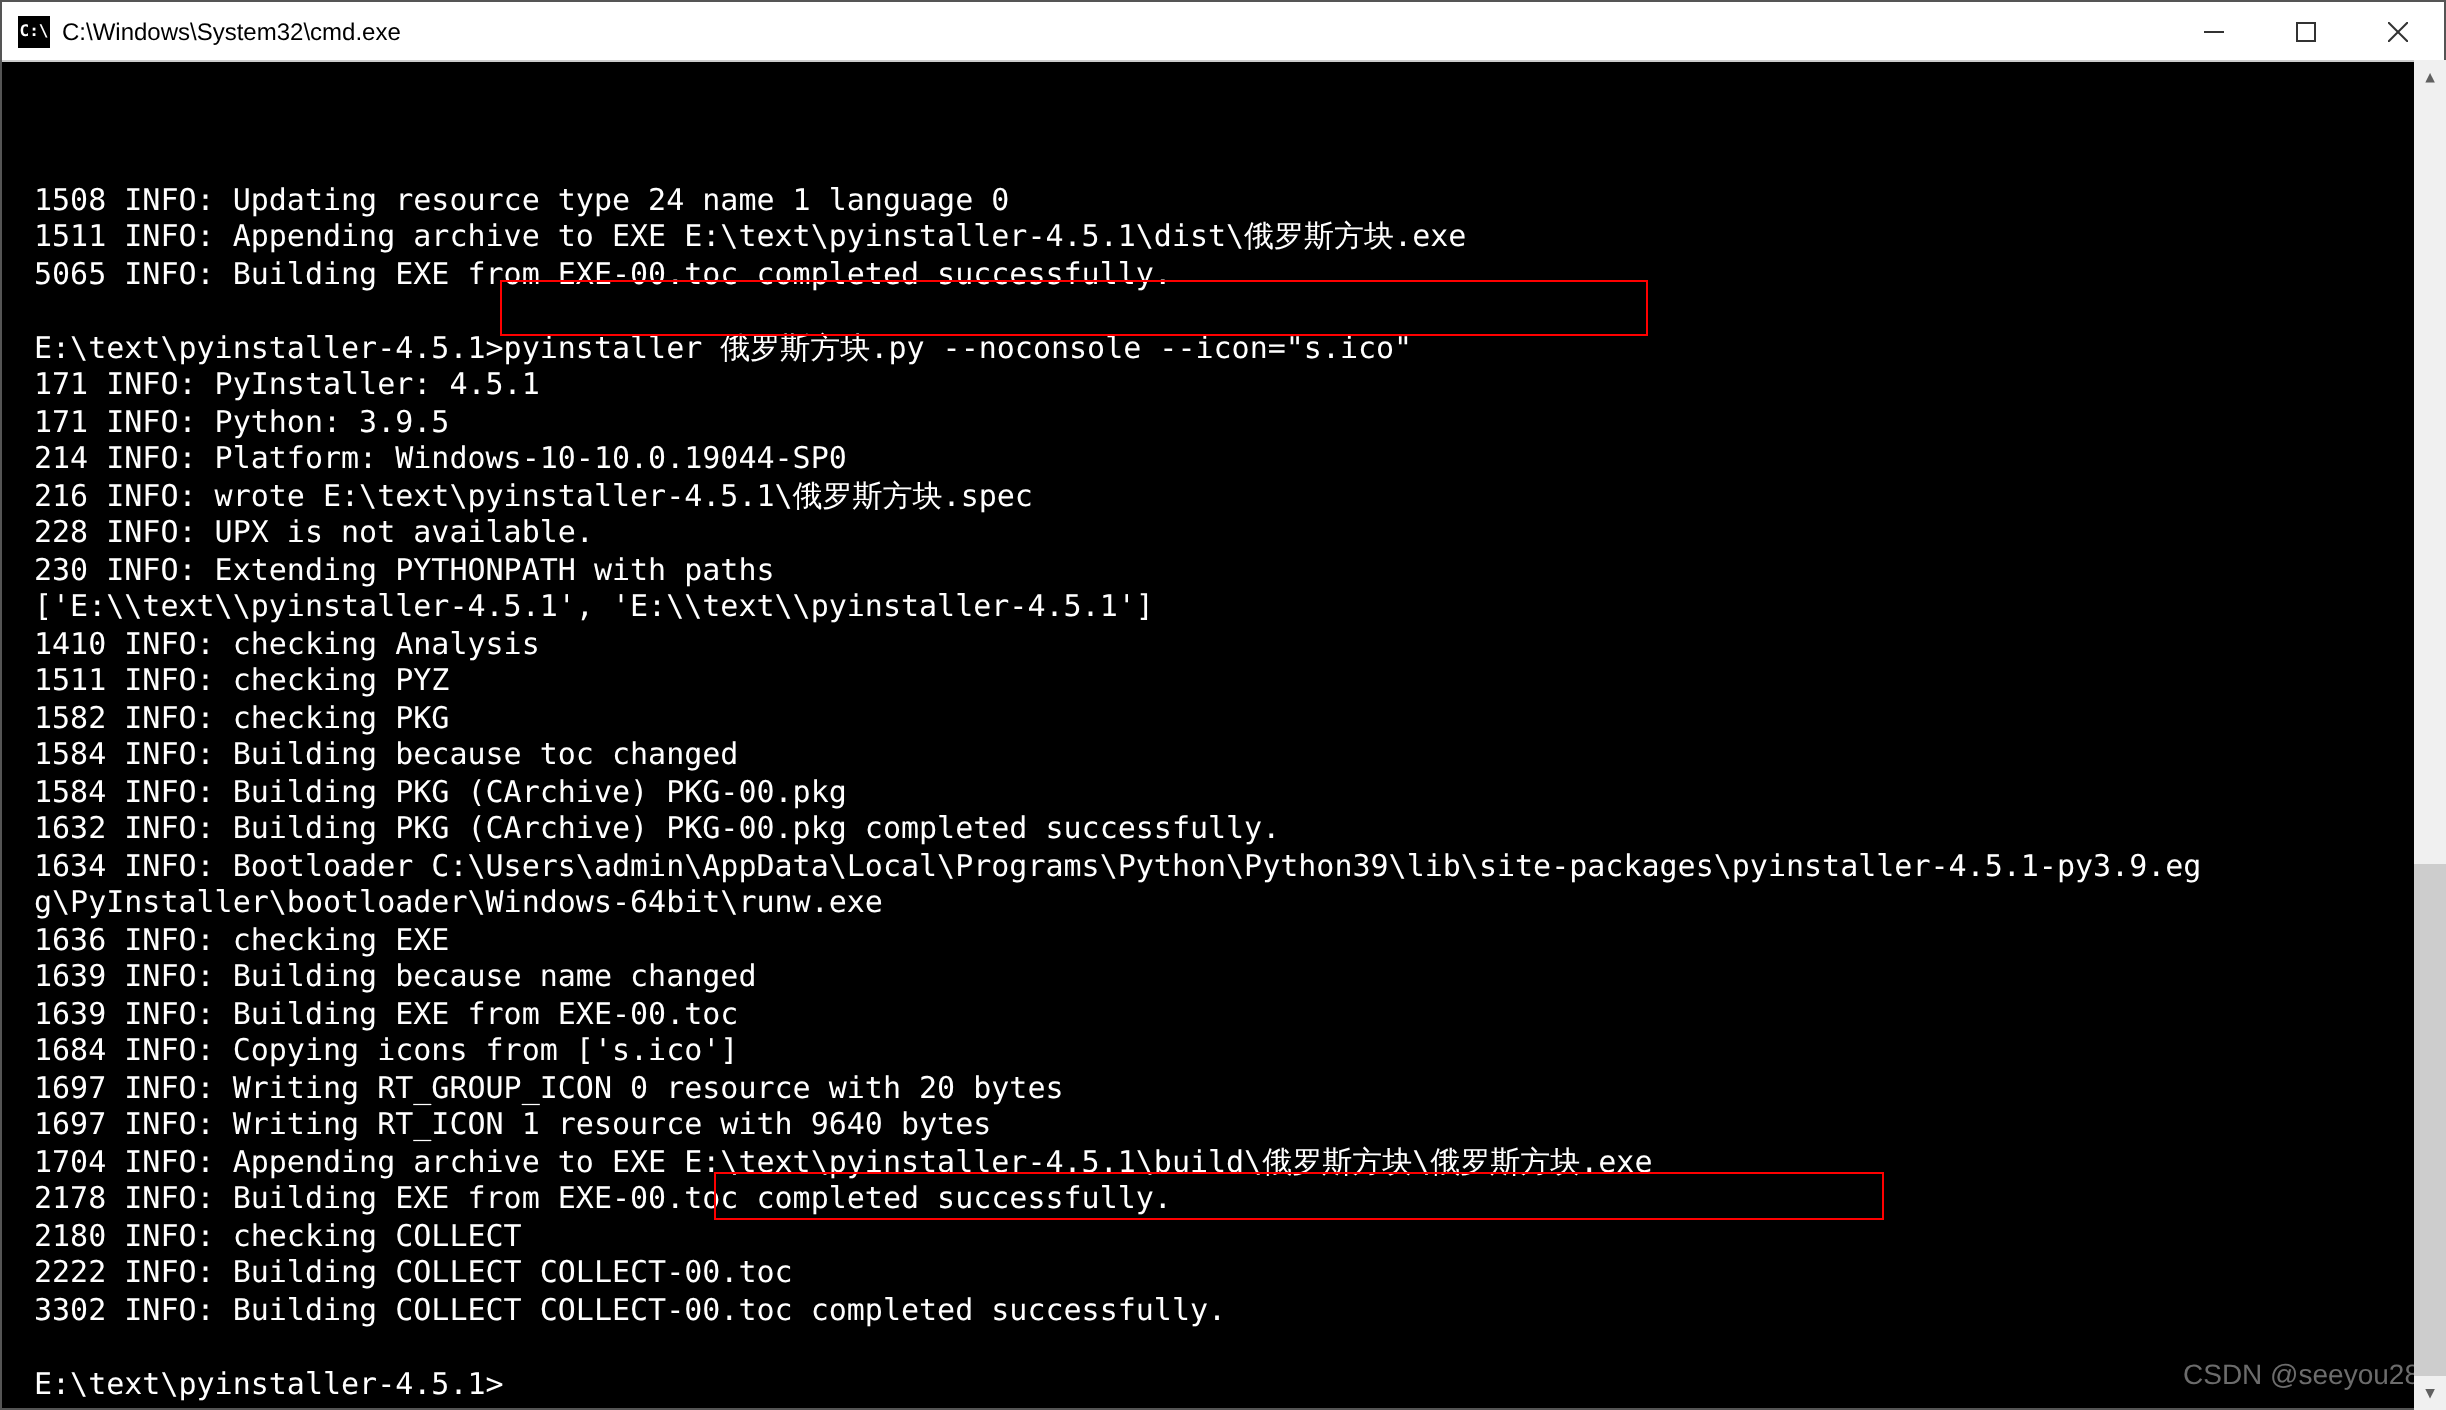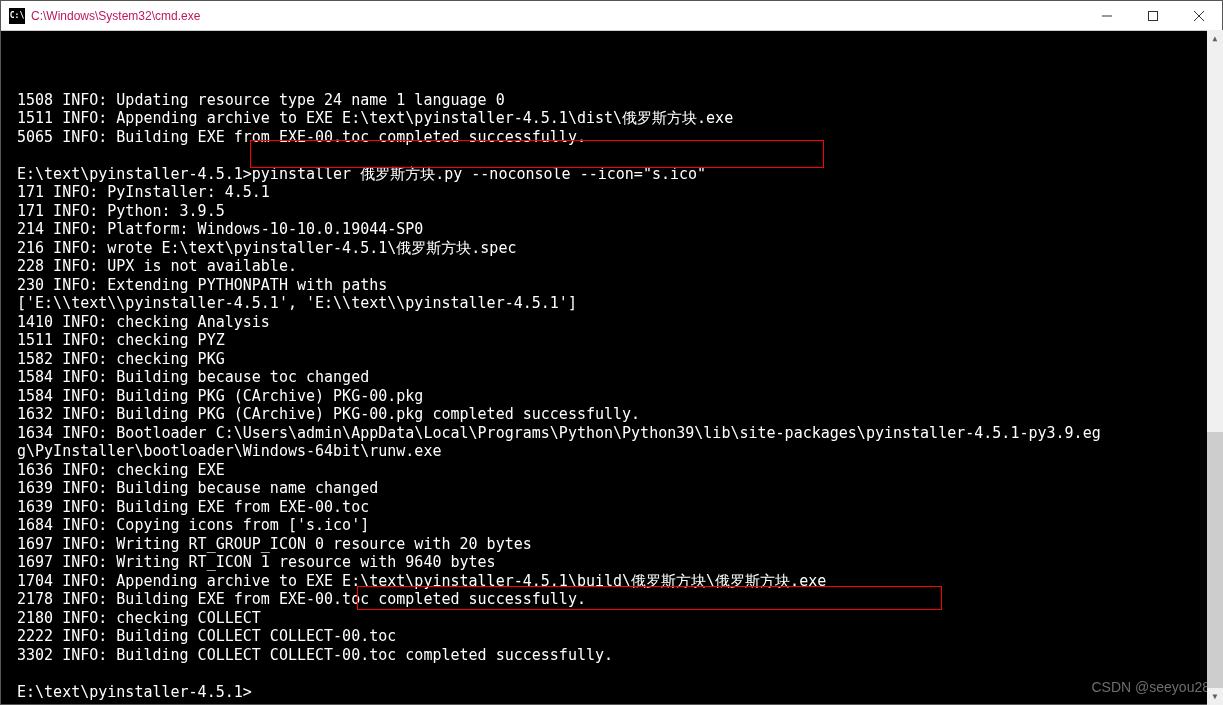--- a/index.html
+++ b/index.html
@@ -37,21 +37,21 @@
       display: inline-flex;
       align-items: center;
       justify-content: center;
       color: #fff;
       font-size: 8px;
       font-weight: bold;
       font-family: monospace;
     }
     .titlebar-text {
       font-size: 12px;
-      color: #be185d;
+      color: #000000;
       flex: 1;
       font-family: "Segoe UI", sans-serif;
     }
     .window-controls {
       display: flex;
       height: 100%;
     }
     .win-btn {
       width: 46px;
       height: 100%;

